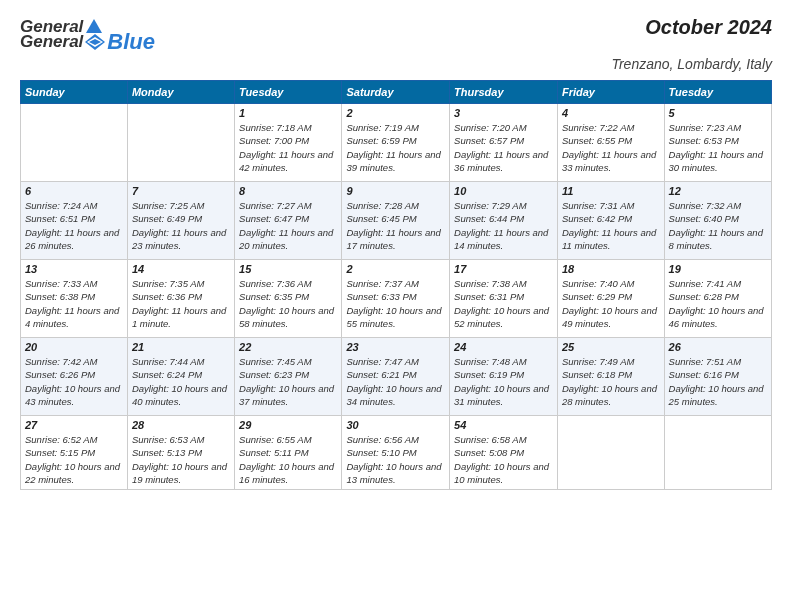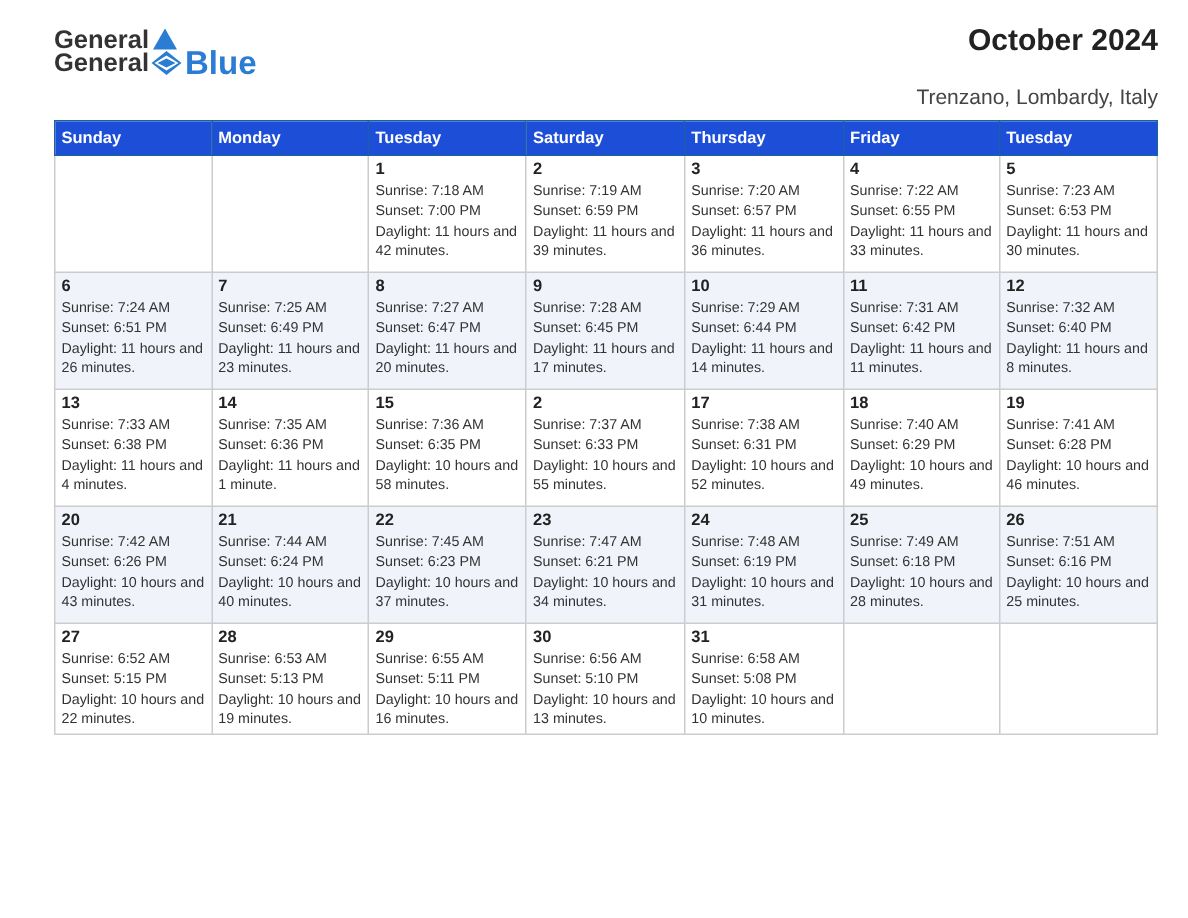--- a/index.html
+++ b/index.html
@@ -6,21 +6,22 @@
     body {
       font-family: Arial, sans-serif;
       background: #fff;
       width: 792px;
       height: 612px;
       overflow: hidden;
     }
     .page {
       width: 792px;
       height: 449px;
-      padding: 16px 20px 10px 36px;
+      padding: 16px 20px 10px 20px;
+      font-style: italic;
     }
     .header {
       display: flex;
       align-items: flex-start;
       justify-content: space-between;
       margin-bottom: 8px;
     }
     .logo-area {
       display: flex;
       flex-direction: column;
@@ -47,21 +48,21 @@
       font-size: 14px;
       color: #444;
       margin-top: 18px;
     }
     .calendar-table {
       width: 100%;
       border-collapse: collapse;
       font-size: 10px;
     }
     .calendar-table th {
-      background: #1d4ed8;
+      background: #0369a1;
       color: #fff;
       padding: 5px 4px;
       text-align: left;
       font-size: 11px;
       font-weight: bold;
       border: 1px solid #1a5fa8;
     }
     .calendar-table td {
       border: 1px solid #ccc;
       vertical-align: top;
@@ -259,21 +260,21 @@
           </td>
           <td>
             <span class="day-number">29</span>
             <div class="day-info">Sunrise: 6:55 AM<br>Sunset: 5:11 PM<br>Daylight: 10 hours and 16 minutes.</div>
           </td>
           <td>
             <span class="day-number">30</span>
             <div class="day-info">Sunrise: 6:56 AM<br>Sunset: 5:10 PM<br>Daylight: 10 hours and 13 minutes.</div>
           </td>
           <td>
-            <span class="day-number">31</span>
+            <span class="day-number">54</span>
             <div class="day-info">Sunrise: 6:58 AM<br>Sunset: 5:08 PM<br>Daylight: 10 hours and 10 minutes.</div>
           </td>
           <td class="empty-cell"></td>
           <td class="empty-cell"></td>
         </tr>
       </tbody>
   </table>
 </div>
 
 </body></html>

